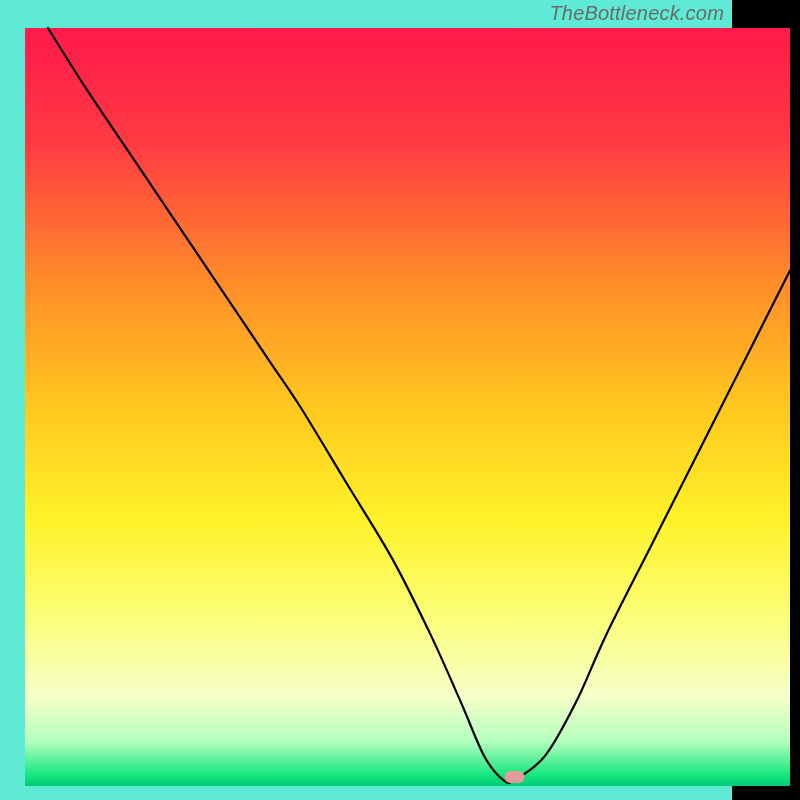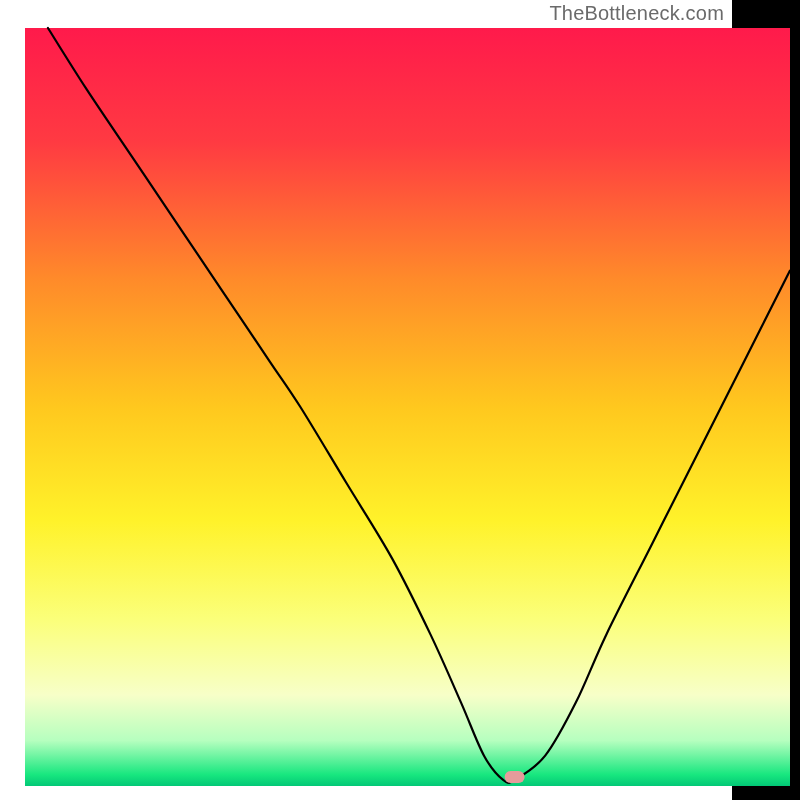--- a/index.html
+++ b/index.html
@@ -8,21 +8,22 @@
     width: 800px;
     height: 800px;
     overflow: hidden;
     background: #000;
     font-family: Arial, Helvetica, sans-serif;
   }
   .frame {
     position: relative;
     width: 732px;
     height: 800px;
-    background: #ffffff;
+    background: #5eead4;
+    font-style: italic;
   }
   .watermark {
     position: absolute;
     top: 2px;
     right: 8px;
     color: #6a6a6a;
     font-size: 20px;
     font-weight: 500;
     letter-spacing: 0.2px;
     z-index: 3;

